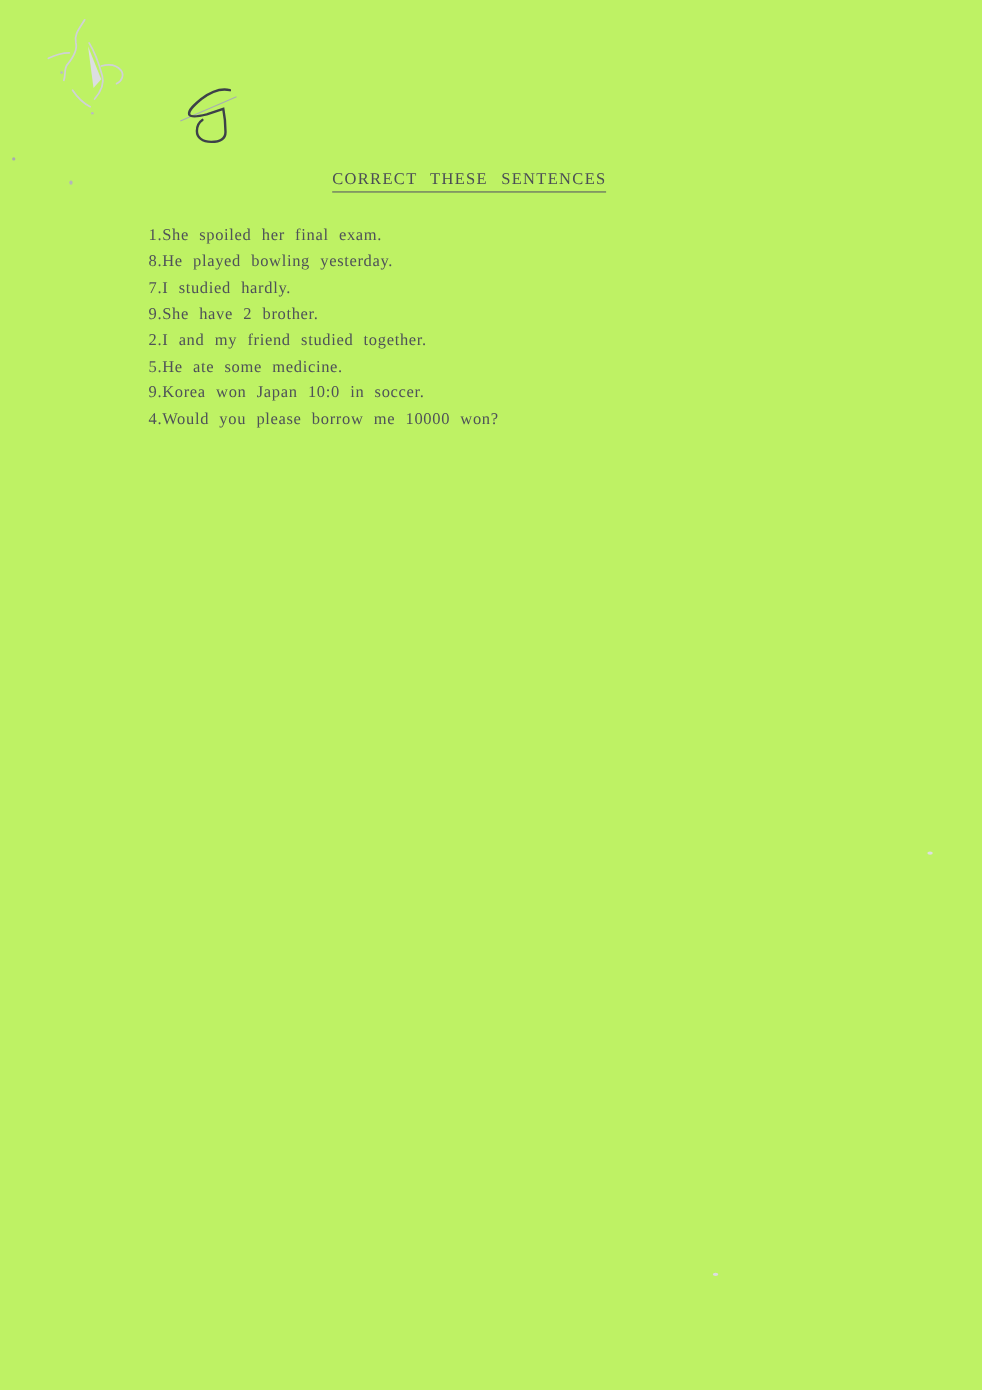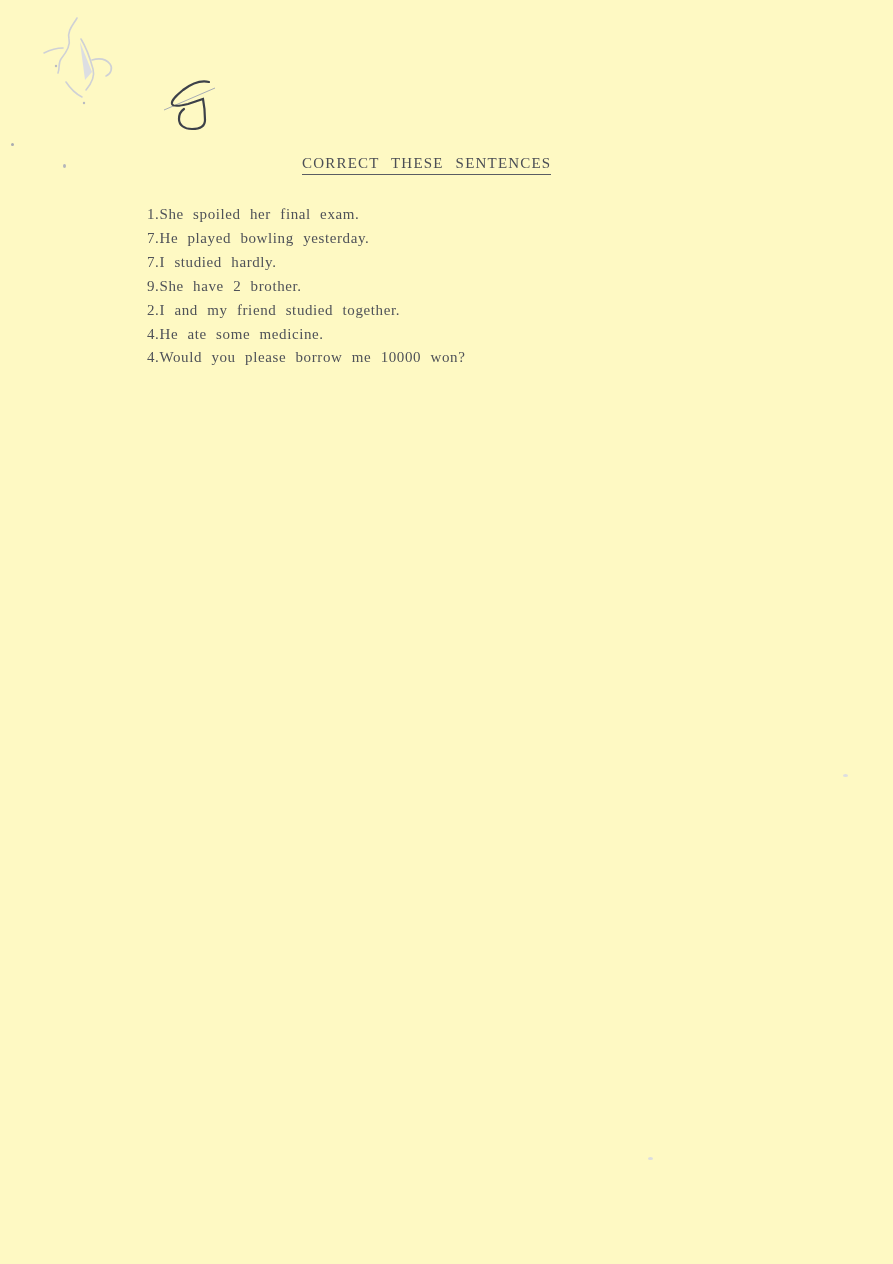--- a/index.html
+++ b/index.html
@@ -4,21 +4,21 @@
 <style>
   html, body {
     margin: 0;
     padding: 0;
     background: #ffffff;
   }
   .page {
     position: relative;
     width: 893px;
     height: 1264px;
-    background: #fef9c3;
+    background: #bef264;
     overflow: hidden;
     font-family: "Liberation Serif", serif;
   }
 
   
   .smudge {
     position: absolute;
     left: 36px;
     top: 12px;
     width: 90px;
@@ -55,21 +55,21 @@
     color: #4b4e55;
     letter-spacing: 1.2px;
     word-spacing: 7px;
     border-bottom: 1px solid #5a5d63;
     padding-bottom: 2px;
     white-space: nowrap;
   }
 
   .sentences {
     position: absolute;
-    left: 147px;
+    left: 135px;
     top: 203px;
     width: 560px;
   }
   .sentence {
     font-size: 15px;
     line-height: 23.9px;
     color: #4f5258;
     letter-spacing: 0.6px;
     word-spacing: 5px;
     white-space: nowrap;
@@ -100,21 +100,22 @@
 
   <span class="speck s1"></span>
   <span class="speck s2"></span>
   <span class="speck s3"></span>
   <span class="speck s4"></span>
 
   <h1 class="title">CORRECT THESE SENTENCES</h1>
 
   <div class="sentences">
     <div class="sentence">1.She spoiled her final exam.</div>
-    <div class="sentence">7.He played bowling yesterday.</div>
+    <div class="sentence">8.He played bowling yesterday.</div>
     <div class="sentence">7.I studied hardly.</div>
     <div class="sentence">9.She have 2 brother.</div>
     <div class="sentence">2.I and my friend studied together.</div>
-    <div class="sentence">4.He ate some medicine.</div>
+    <div class="sentence">5.He ate some medicine.</div>
+    <div class="sentence">9.Korea won Japan 10:0 in soccer.</div>
     <div class="sentence">4.Would you please borrow me 10000 won?</div>
   </div>
 
 </div>
 
 </body></html>

